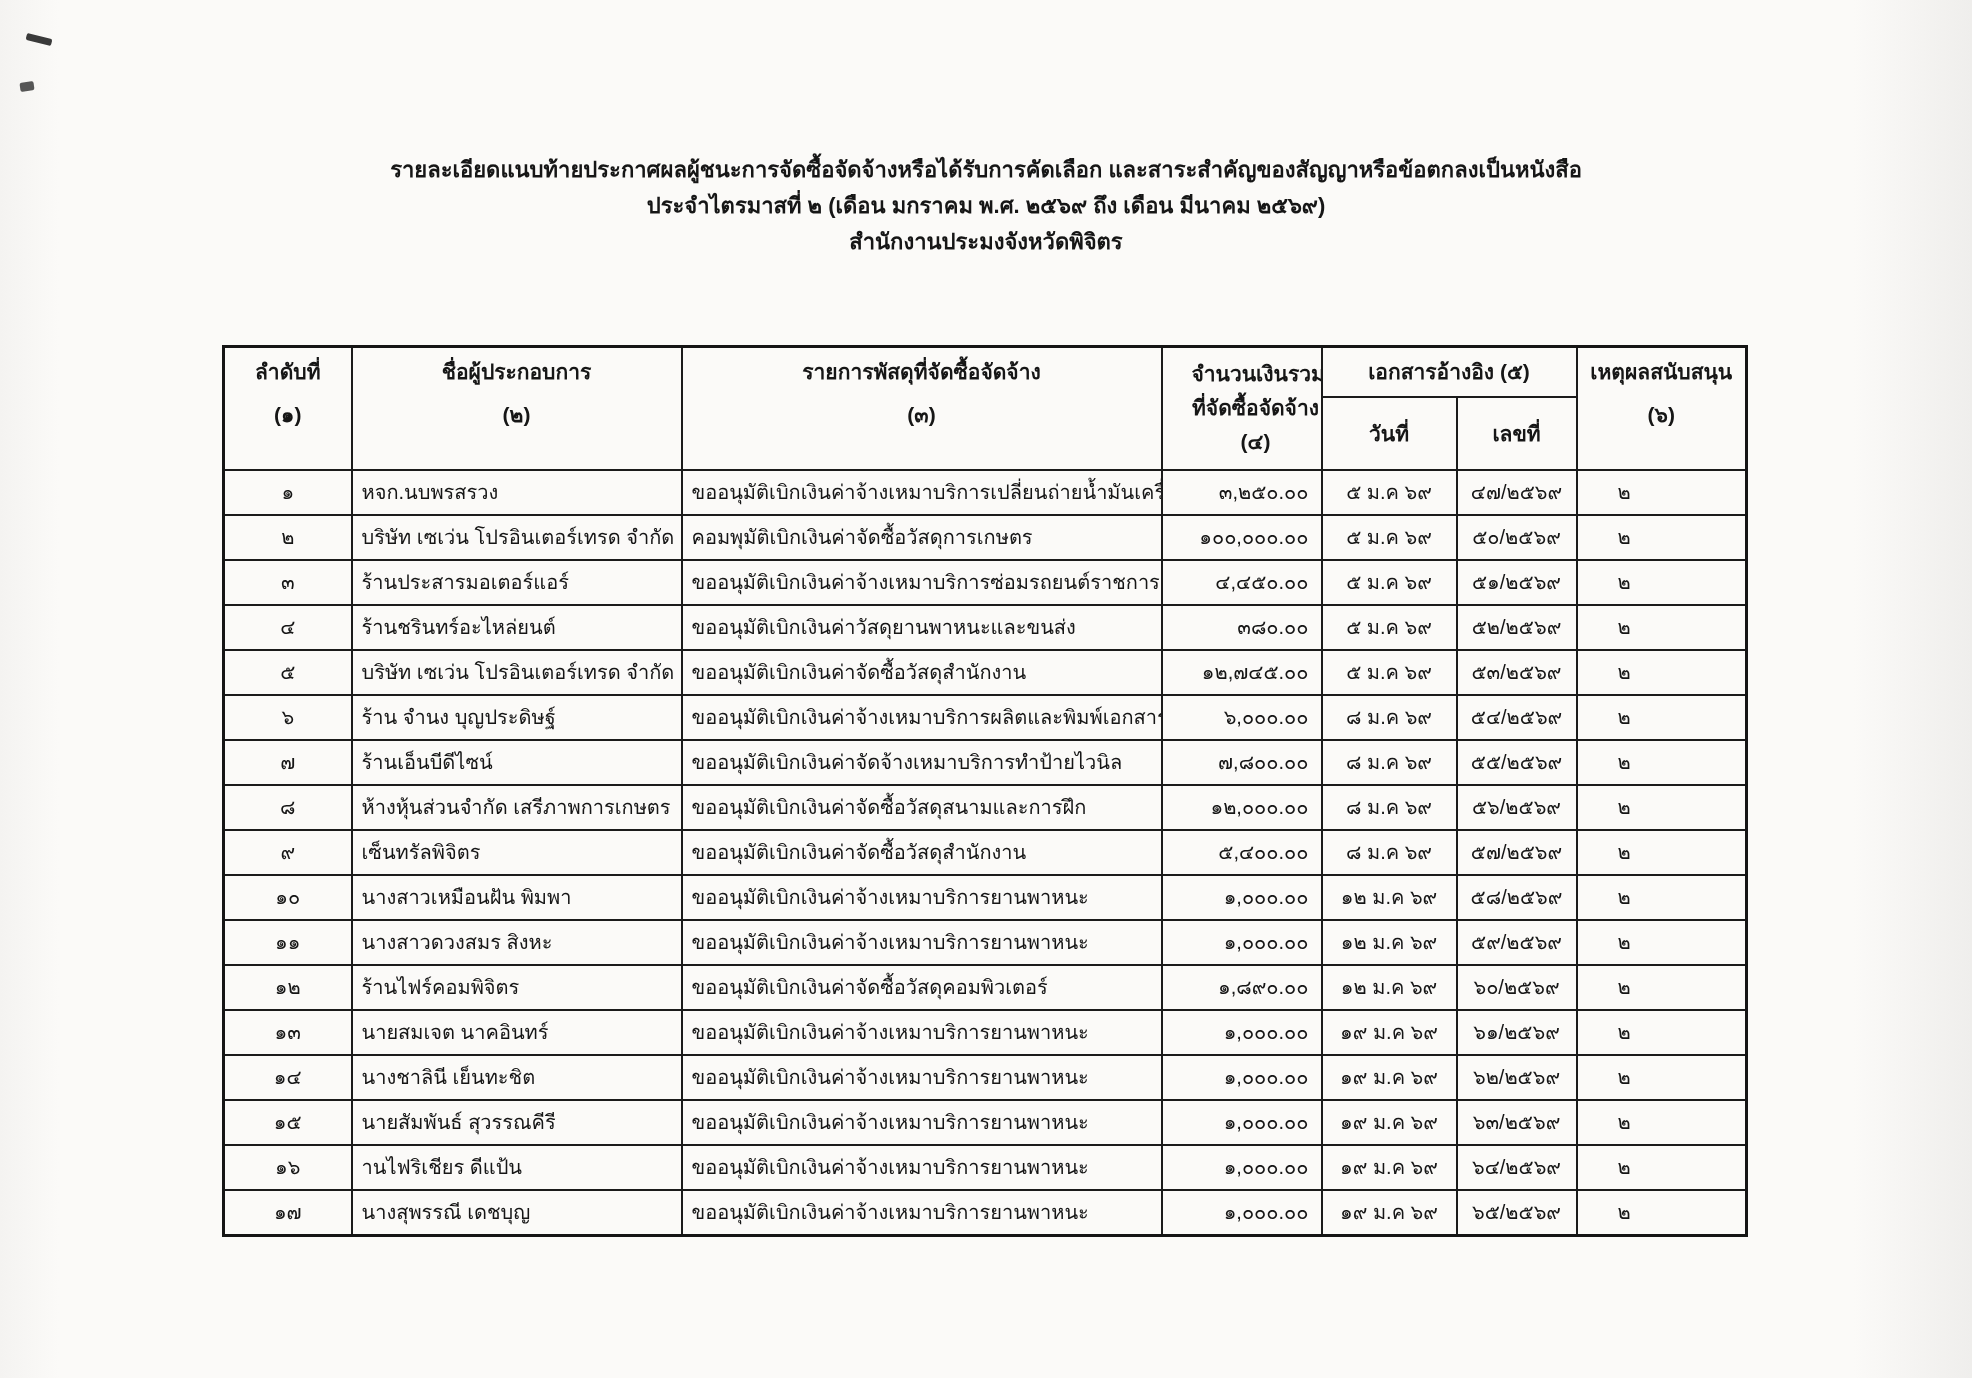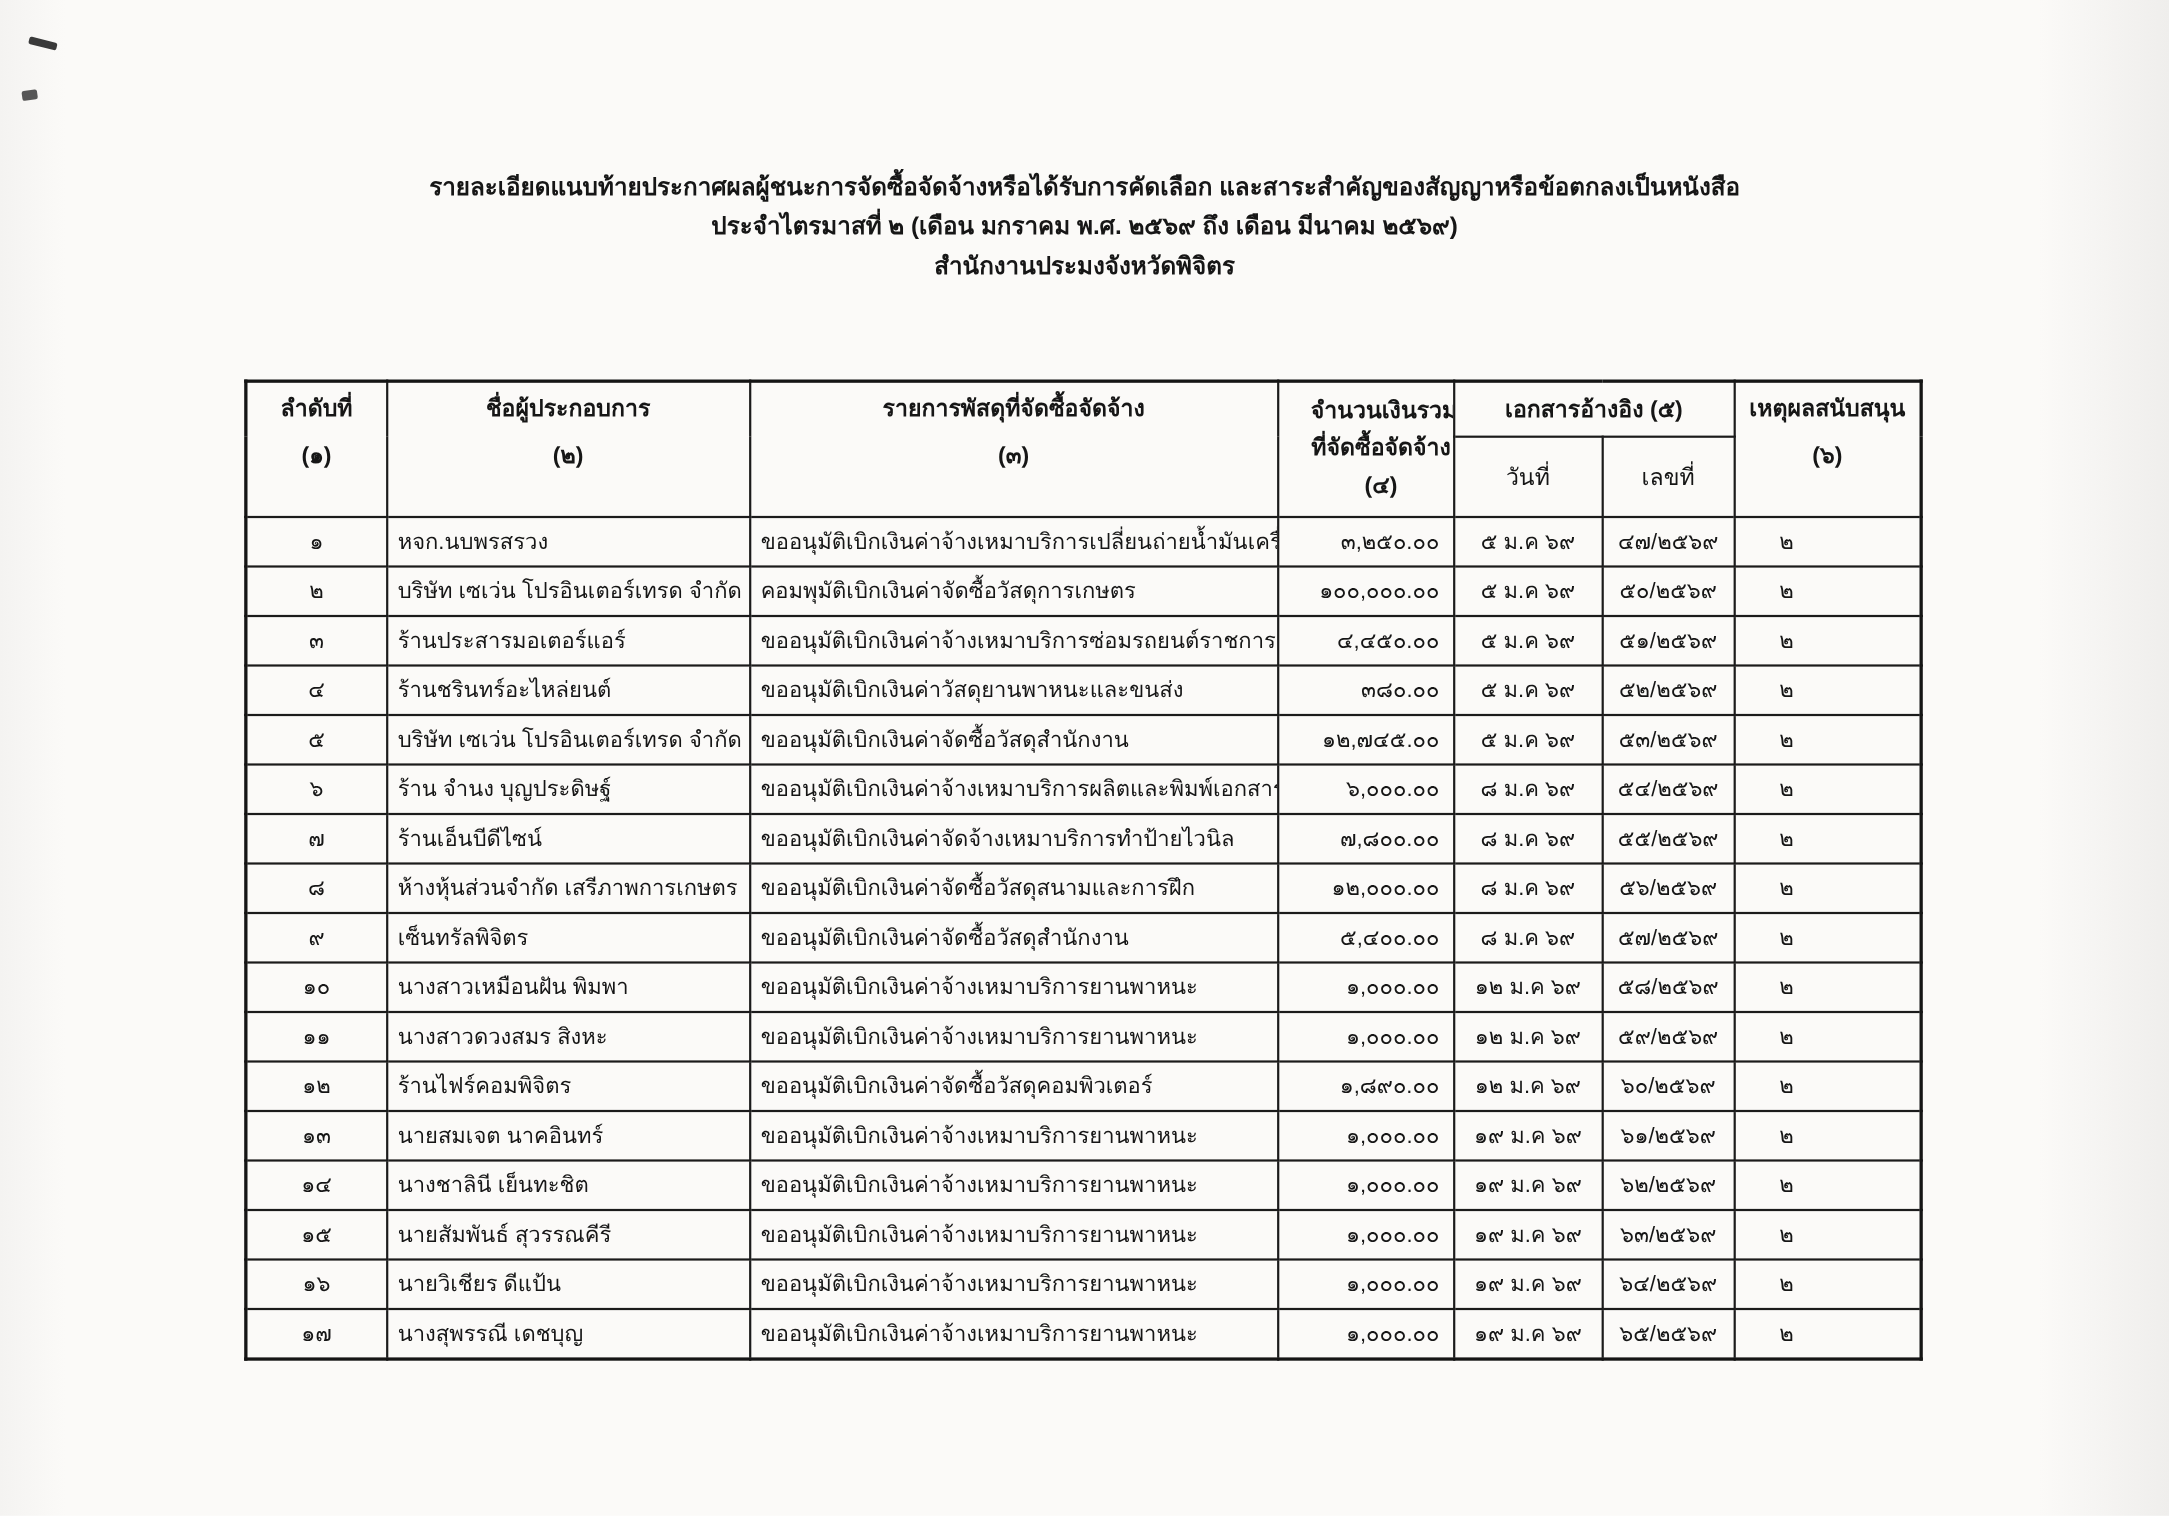--- a/index.html
+++ b/index.html
@@ -29,21 +29,21 @@
     overflow:hidden;white-space:nowrap;
   }
   table.doc{border:3px solid #151515;}
   thead th{font-weight:bold;font-size:21px;vertical-align:top;background:transparent;}
   tr.h1{height:50px;}
   tr.h2{height:73px;}
   th .hlabel{padding-top:10px;line-height:26px;}
   th .hnum{margin-top:18px;line-height:24px;font-weight:bold;}
   th.h-money .hlabel{padding-top:8px;line-height:34px;margin-left:28px;}
   th.h-ref-group{vertical-align:middle;}
-  th.h-sub{vertical-align:middle;font-weight:normal;margin-top:47px;}
+  th.h-sub{vertical-align:middle;font-weight:bold;margin-top:47px;}
   tbody td{height:41px;}
   .c-center{text-align:center;}
   .c-left{text-align:left;padding-left:9px;}
   .c-right{text-align:right;padding-right:12px;margin-left:12px;}
   .c-reason{text-align:left;padding-left:40px;}
 </style>
 </head>
 <body>
 
 <div class="artifact a1"></div>
@@ -228,21 +228,21 @@
         <td class="c-center">๑๕</td>
         <td class="c-left">นายสัมพันธ์ สุวรรณคีรี</td>
         <td class="c-left">ขออนุมัติเบิกเงินค่าจ้างเหมาบริการยานพาหนะ</td>
         <td class="c-right">๑,๐๐๐.๐๐</td>
         <td class="c-center">๑๙ ม.ค ๖๙</td>
         <td class="c-center">๖๓/๒๕๖๙</td>
         <td class="c-reason">๒</td>
       </tr>
       <tr>
         <td class="c-center">๑๖</td>
-        <td class="c-left">นายวิเชียร ดีแป้น</td>
+        <td class="c-left">านไฟริเชียร ดีแป้น</td>
         <td class="c-left">ขออนุมัติเบิกเงินค่าจ้างเหมาบริการยานพาหนะ</td>
         <td class="c-right">๑,๐๐๐.๐๐</td>
         <td class="c-center">๑๙ ม.ค ๖๙</td>
         <td class="c-center">๖๔/๒๕๖๙</td>
         <td class="c-reason">๒</td>
       </tr>
       <tr>
         <td class="c-center">๑๗</td>
         <td class="c-left">นางสุพรรณี เดชบุญ</td>
         <td class="c-left">ขออนุมัติเบิกเงินค่าจ้างเหมาบริการยานพาหนะ</td>

